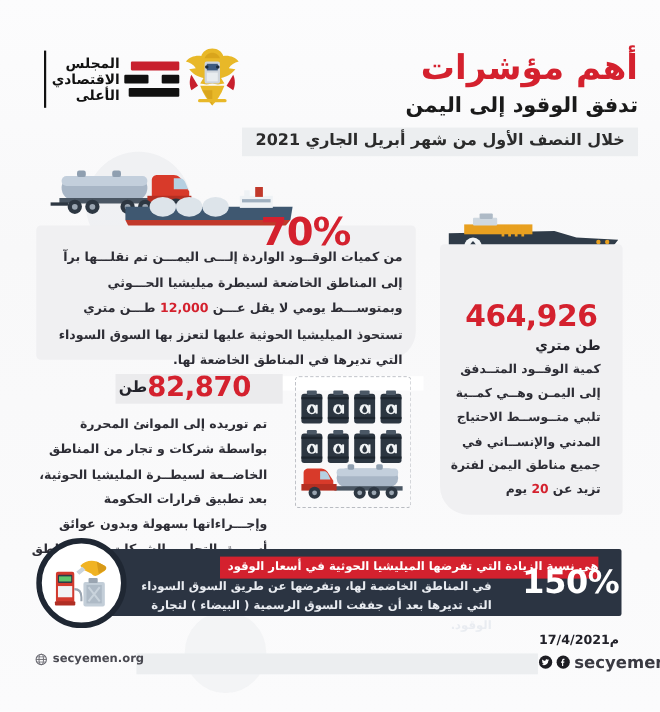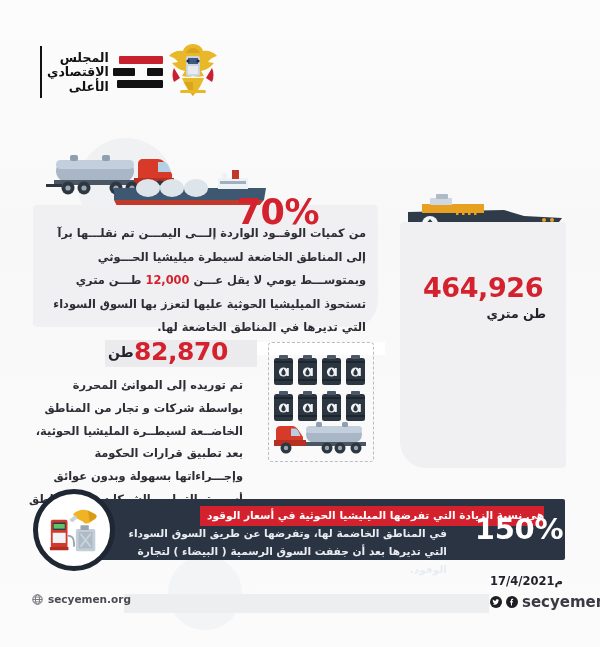--- a/index.html
+++ b/index.html
@@ -124,20 +124,25 @@
         <path d="M22 40 C25 48 29 54 33 58 C37 54 41 48 44 40 Z" fill="#e8b828"></path>
         <path d="M14 30 C12 34 12 40 14 44 L20 40 Z" fill="#c8202e"></path>
         <path d="M52 30 C54 34 54 40 52 44 L46 40 Z" fill="#c8202e"></path>
         <path d="M24 44 L33 44 L33 58 Z" fill="#d9a51c"></path>
         <circle cx="28" cy="23" r="1.6" fill="#1b2a3a"></circle>
         <circle cx="38" cy="23" r="1.6" fill="#1b2a3a"></circle>
         <rect x="20" y="52" width="26" height="3" rx="1.5" fill="#e8b828"></rect>
       </svg>
     </div>
 
+    <div class="title-wrap">
+      <div class="title-main">أهم مؤشرات</div>
+      <div class="title-sub">تدفق الوقود إلى اليمن</div>
+      <div class="title-band">خلال النصف الأول من شهر أبريل الجاري 2021</div>
+    </div>
   </div>
 
   <div class="illus-truck-ship">
     <svg viewBox="0 0 230 68" width="230" height="68">
 
       <g>
         <rect x="10" y="8" width="78" height="22" rx="11" fill="#a8b6c6"></rect>
         <rect x="10" y="8" width="78" height="9" rx="4.5" fill="#c3cfdc"></rect>
         <rect x="24" y="3" width="8" height="6" rx="2" fill="#8f9fb0"></rect>
         <rect x="56" y="3" width="8" height="6" rx="2" fill="#8f9fb0"></rect>
@@ -195,20 +200,25 @@
       <circle cx="26" cy="28" r="8" fill="#f2f5f7"></circle>
       <path d="M26 23 C23 26.5 22 28.5 22 30 C22 32.4 23.8 34 26 34 C28.2 34 30 32.4 30 30 C30 28.5 29 26.5 26 23 Z" fill="#2f3b48"></path>
       <circle cx="140" cy="24" r="2" fill="#e8a020"></circle>
       <circle cx="148" cy="24" r="2" fill="#e8a020"></circle>
       <path d="M10 46 C30 41 48 51 68 46 C88 41 106 51 126 46 L126 52 C106 57 88 47 68 52 C48 57 30 47 10 52 Z" fill="#c3ced8"></path>
     </svg>
   </div>
   <div class="block2"></div>
   <div class="b2-stat">464,926</div>
   <div class="b2-unit">طن متري</div>
+  <div class="b2-text">
+    <span>كمية الوقــود المتــدفق إلى اليمـن وهــي كمــية تلبي متــوســط الاحتياج المدني والإنســاني في جميع مناطق اليمن لفترة تزيد عن</span>
+    <b>20</b>
+    <span>يوم</span>
+  </div>
 
   <div class="b3-whitecap"></div>
   <div class="dashbox"></div>
   <div class="barrels">
     <svg viewBox="0 0 96 72" width="96" height="72">
       <g>
         <g transform="translate(2,2)">
           <rect x="0" y="4" width="19" height="27" rx="2.5" fill="#2c3641"></rect>
           <rect x="0" y="7" width="19" height="2" fill="#1d252e"></rect>
           <rect x="0" y="25" width="19" height="2" fill="#1d252e"></rect>

